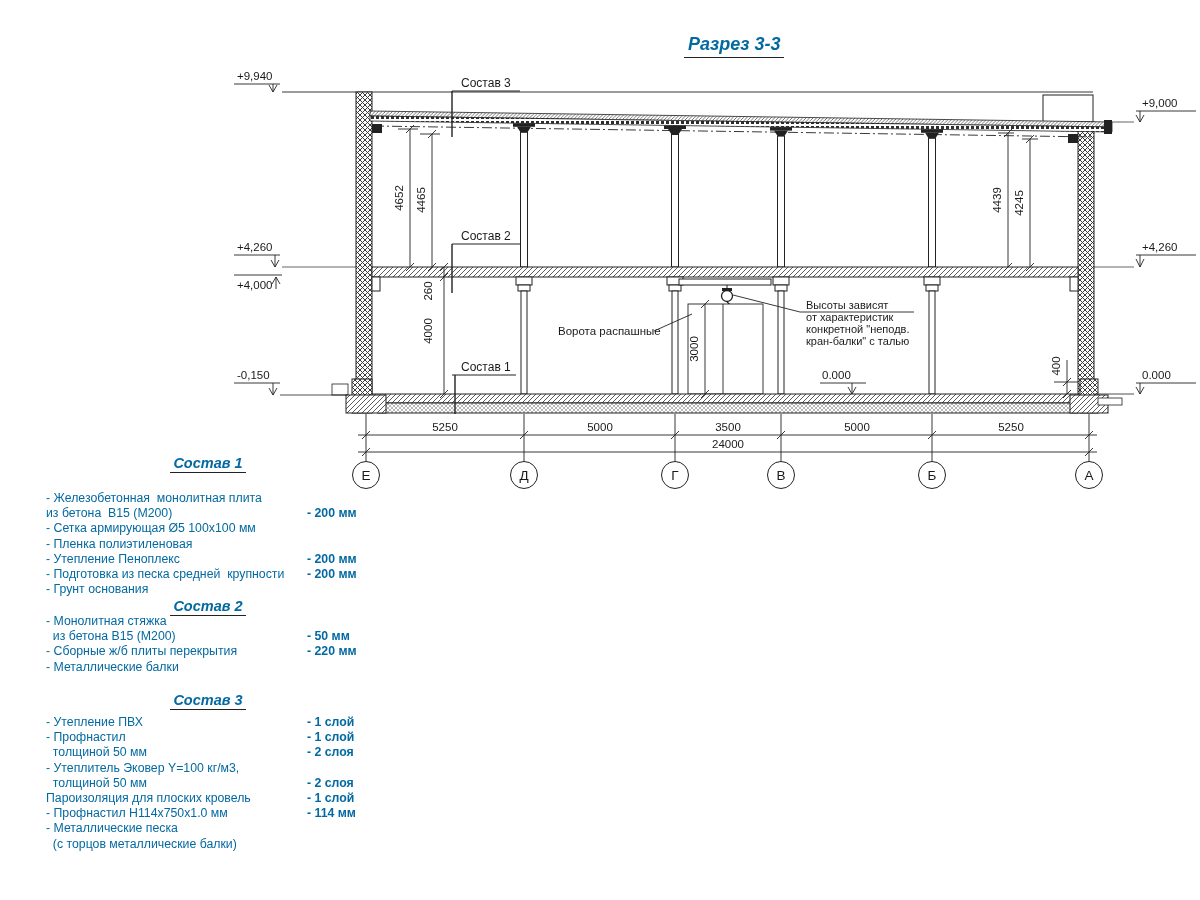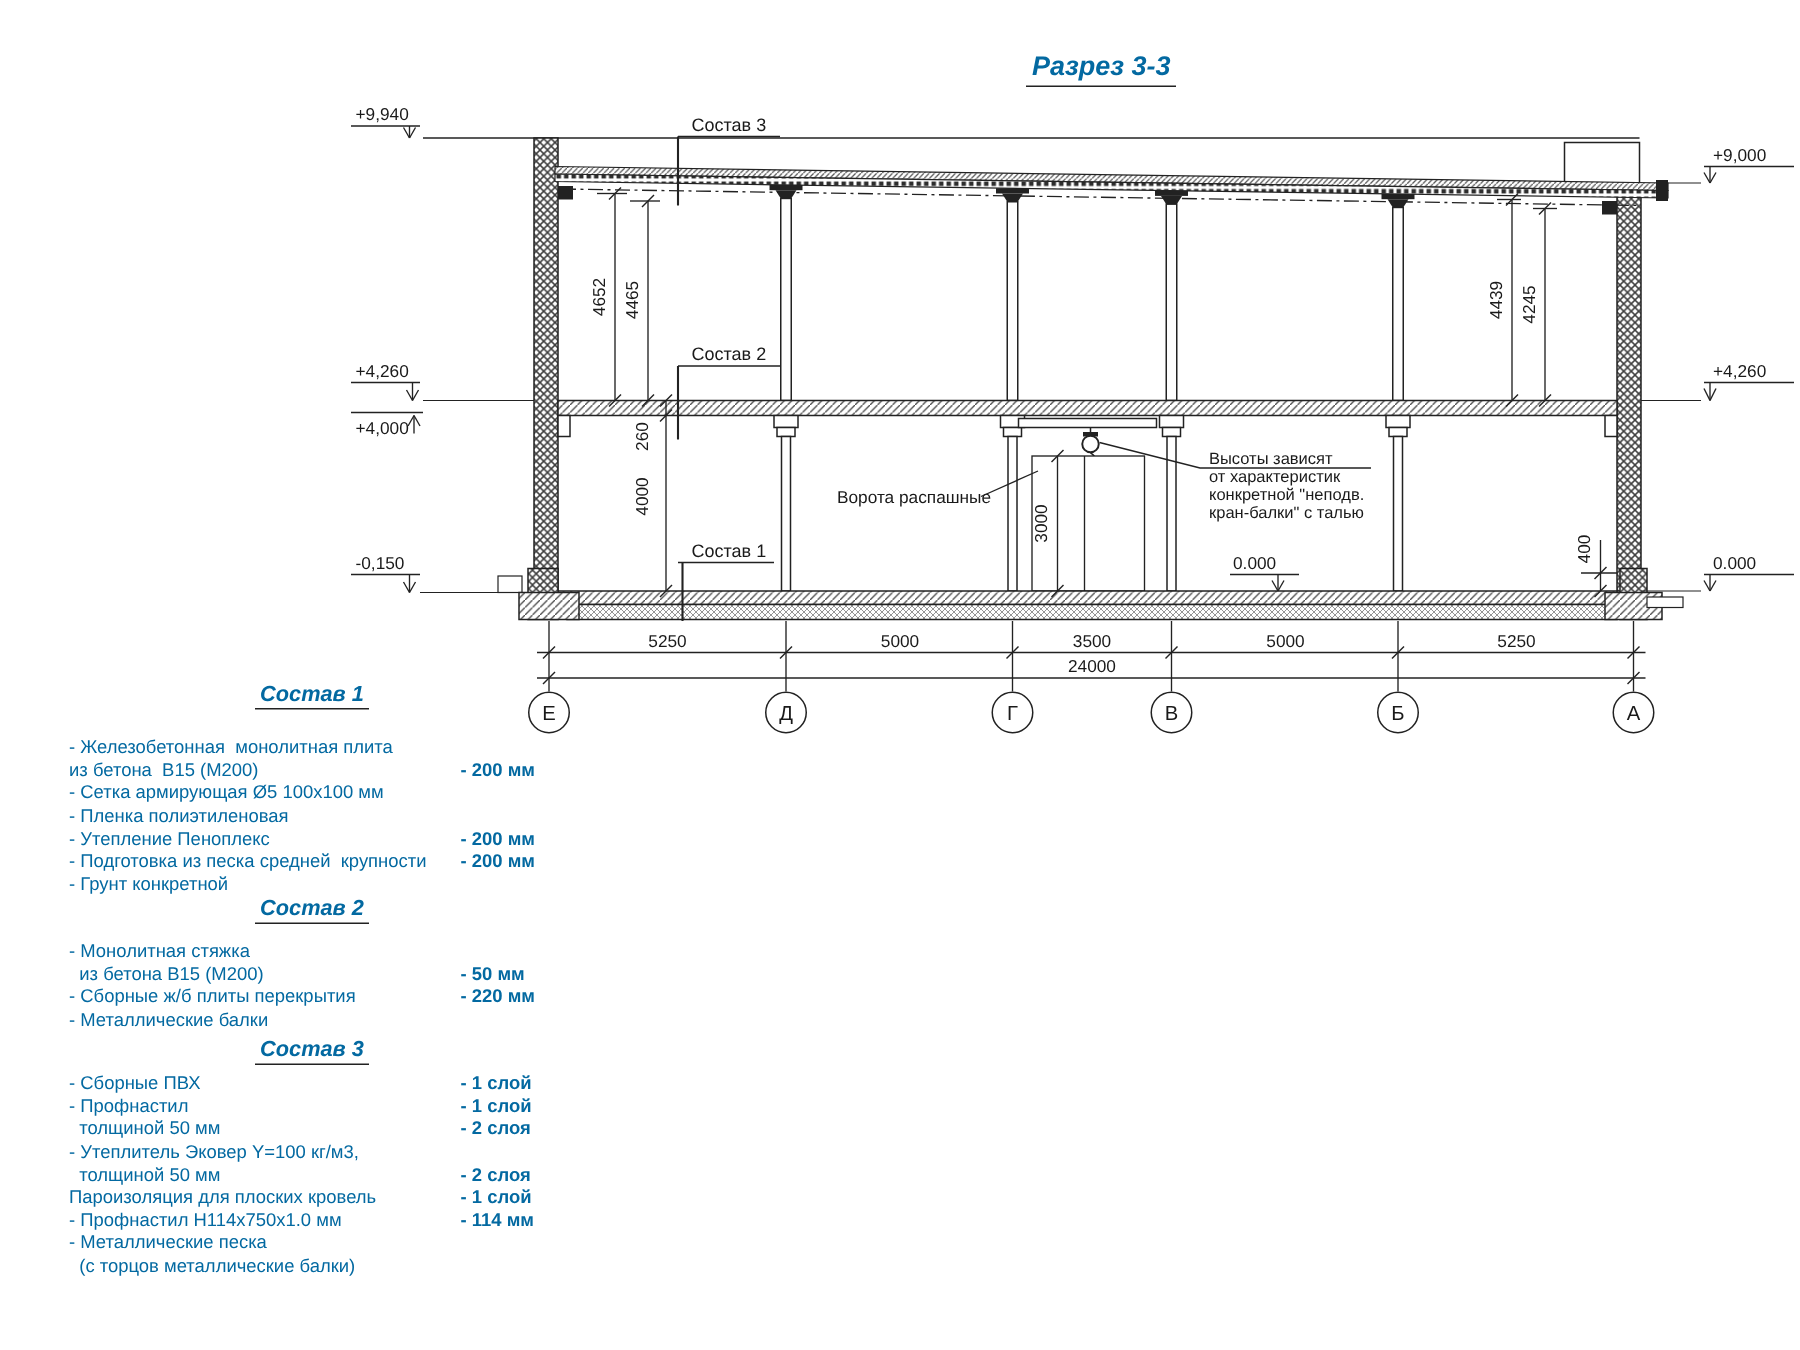--- a/index.html
+++ b/index.html
@@ -305,38 +305,38 @@
 
   <div class="lsec" style="top:455px">
     <div class="lhead"><span>Состав 1</span></div>
     <div class="lrows" style="margin-top:20px">
       <div class="lrow"><span class="ll">- Железобетонная  монолитная плита</span><span class="lv"></span></div>
       <div class="lrow"><span class="ll">из бетона  В15 (М200)</span><span class="lv">- 200 мм</span></div>
       <div class="lrow"><span class="ll">- Сетка армирующая Ø5 100х100 мм</span><span class="lv"></span></div>
       <div class="lrow"><span class="ll">- Пленка полиэтиленовая</span><span class="lv"></span></div>
       <div class="lrow"><span class="ll">- Утепление Пеноплекс</span><span class="lv">- 200 мм</span></div>
       <div class="lrow"><span class="ll">- Подготовка из песка средней  крупности</span><span class="lv">- 200 мм</span></div>
-      <div class="lrow"><span class="ll">- Грунт конкретной</span><span class="lv"></span></div>
+      <div class="lrow"><span class="ll">- Грунт основания</span><span class="lv"></span></div>
     </div>
   </div>
 
   <div class="lsec" style="top:598px">
     <div class="lhead"><span>Состав 2</span></div>
-    <div class="lrows" style="margin-top:13px">
+    <div class="lrows" style="margin-top:0">
       <div class="lrow"><span class="ll">- Монолитная стяжка</span><span class="lv"></span></div>
       <div class="lrow"><span class="ll">  из бетона В15 (М200)</span><span class="lv">- 50 мм</span></div>
       <div class="lrow"><span class="ll">- Сборные ж/б плиты перекрытия</span><span class="lv">- 220 мм</span></div>
       <div class="lrow"><span class="ll">- Металлические балки</span><span class="lv"></span></div>
     </div>
   </div>
 
   <div class="lsec" style="top:692px">
     <div class="lhead"><span>Состав 3</span></div>
     <div class="lrows" style="margin-top:7px">
-      <div class="lrow"><span class="ll">- Сборные ПВХ</span><span class="lv">- 1 слой</span></div>
+      <div class="lrow"><span class="ll">- Утепление ПВХ</span><span class="lv">- 1 слой</span></div>
       <div class="lrow"><span class="ll">- Профнастил</span><span class="lv">- 1 слой</span></div>
       <div class="lrow"><span class="ll">  толщиной 50 мм</span><span class="lv">- 2 слоя</span></div>
       <div class="lrow"><span class="ll">- Утеплитель Эковер Y=100 кг/м3,</span><span class="lv"></span></div>
       <div class="lrow"><span class="ll">  толщиной 50 мм</span><span class="lv">- 2 слоя</span></div>
       <div class="lrow"><span class="ll">Пароизоляция для плоских кровель</span><span class="lv">- 1 слой</span></div>
       <div class="lrow"><span class="ll">- Профнастил Н114х750х1.0 мм</span><span class="lv">- 114 мм</span></div>
       <div class="lrow"><span class="ll">- Металлические песка</span><span class="lv"></span></div>
       <div class="lrow"><span class="ll">  (с торцов металлические балки)</span><span class="lv"></span></div>
     </div>
   </div>

